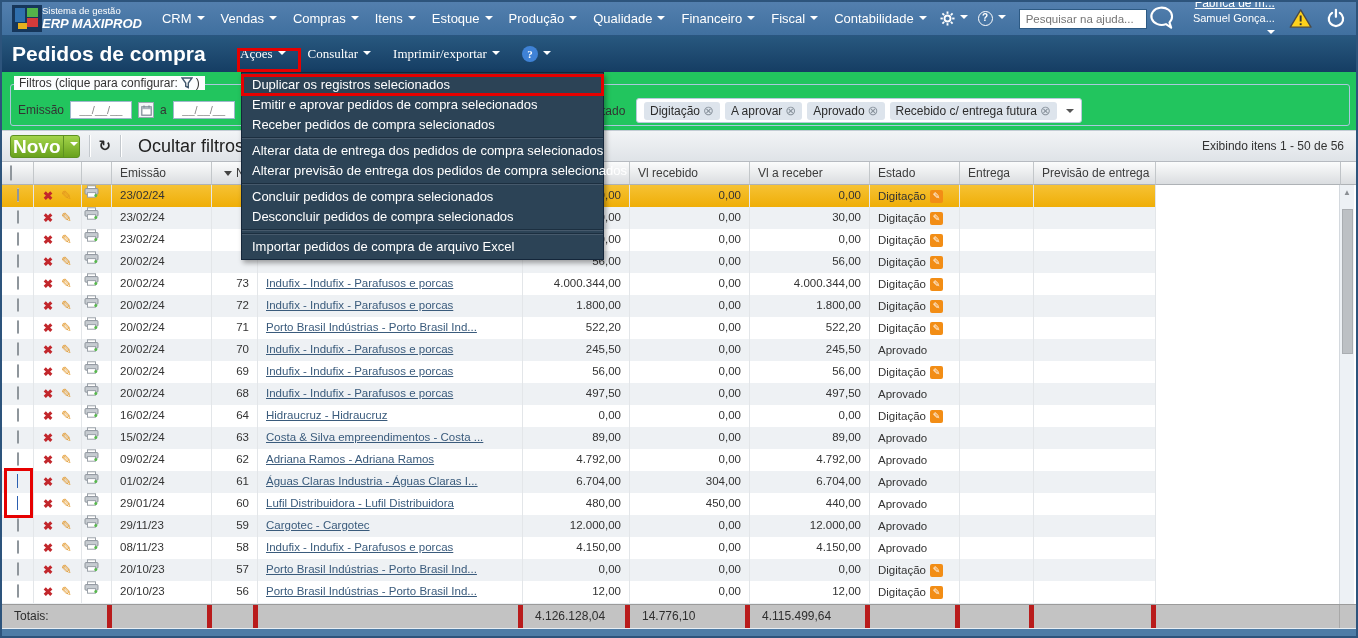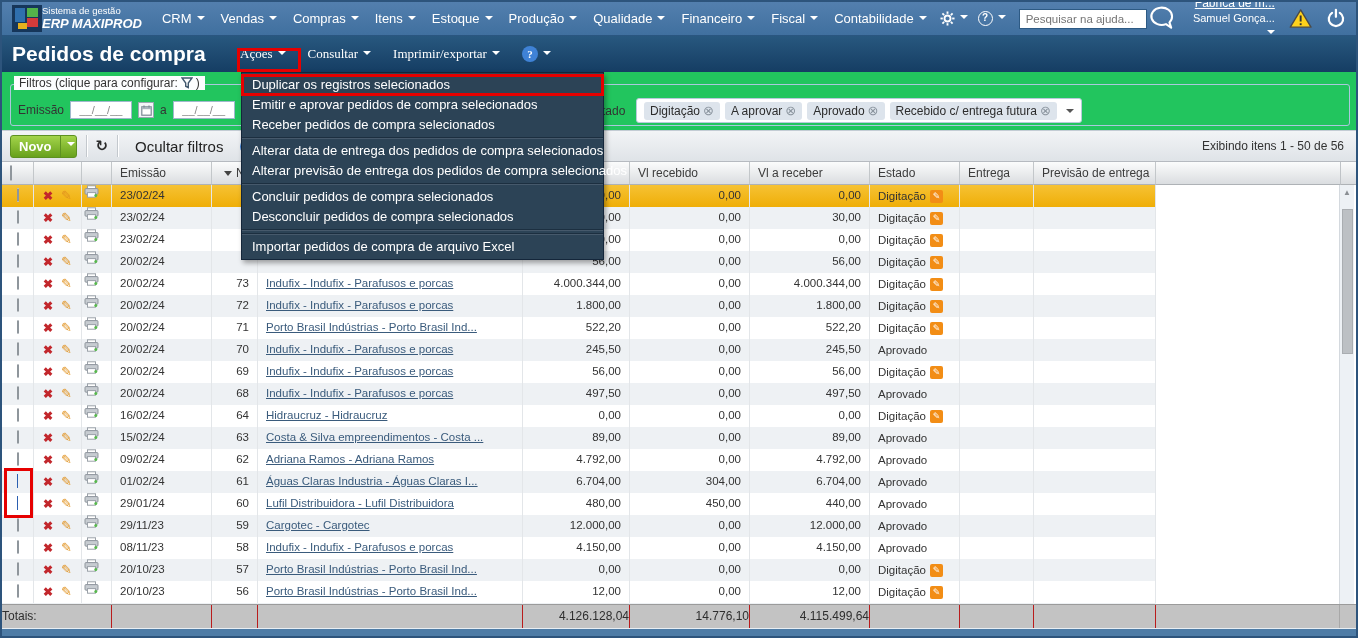--- a/index.html
+++ b/index.html
@@ -69,27 +69,27 @@
   .chips-caret { border:4px solid transparent; border-top:4px solid #555;
                  margin:4px 0 0 4px; cursor:pointer; }
 
   
   .toolbar { height:31px; background:linear-gradient(#f2f4f6,#dfe3e7);
              border-bottom:1px solid #b6bac0; display:flex; align-items:center;
              padding:0 8px; gap:9px; }
   .btn-novo { display:flex; height:23px; border:1px solid #5d9121; border-radius:3px;
               overflow:hidden; background:linear-gradient(#a3d44a,#68a11c); color:#fff;
               font-weight:bold; cursor:pointer; }
-  .btn-novo .lbl { padding:0 8px; line-height:21px; font-size:13px; }
+  .btn-novo .lbl { padding:0 2px; line-height:21px; font-size:19px; }
   .btn-novo .split { width:16px; border-left:1px solid #5d9121; display:flex;
                      align-items:center; justify-content:center; }
   .tsep { width:1px; height:22px; background:#c3c8cd; box-shadow:1px 0 0 #fff; }
   .refresh { font-size:15px; font-weight:bold; color:#2b2b2b; cursor:pointer;
              font-family:"DejaVu Sans",sans-serif; }
-  .btn-flat { padding:0 8px; font-size:15px; color:#222; cursor:pointer; }
+  .btn-flat { padding:0 8px; font-size:18px; color:#222; cursor:pointer; }
   .toolbar .help-badge { width:17px; height:17px; line-height:17px; cursor:pointer; }
   .showing { margin-left:auto; font-size:12px; color:#333; padding-right:4px; }
 
   
   .cols { display:grid;
           grid-template-columns:32px 48px 30px 100px 46px 265px 107px 120px 120px 90px 74px 122px; }
   .thead { display:flex; height:23px; }
   .thead .cols { width:1154px; }
   .hc { background:linear-gradient(#fbfcfc,#dadde0); border-right:1px solid #c3c7ca;
         border-bottom:1px solid #aeb2b6; font-size:12px; color:#3c3c3c;
@@ -125,22 +125,22 @@
   .scrollbar { position:absolute; top:0; right:2px; width:15px; height:100%;
                background:#edf1f5; border-left:1px solid #d4d9de; }
   .sb-up { height:16px; color:#8a8f94; font-size:8px; text-align:center; line-height:16px; cursor:pointer; }
   .sb-thumb { position:absolute; left:2px; top:24px; width:11px; height:145px;
               background:#bcc0c4; border:1px solid #a9adb1; cursor:pointer; }
 
   .totals { display:flex; height:24px; background:#c3c3c3; border-top:1px solid #9b9b9b;
             font-size:12px; color:#2e2e2e; }
   .tcols { display:grid; width:1154px;
            grid-template-columns:110px 100px 46px 265px 107px 120px 120px 90px 74px 122px; }
-  .tc { border-right:1px solid #b91c1c; padding:0 0; line-height:23px; white-space:nowrap; }
-  .tc.r { text-align:right; }
+  .tc { border-right:5px solid #b91c1c; padding:0 12px; line-height:23px; white-space:nowrap; }
+  .tc.r { }
   .tfill { flex:1; border-right:1px solid #a8a8a8; }
   .tcorner { width:16px; }
 
   .bottom-strip { height:8px; background:linear-gradient(#e8eef3 0 1px, #4e7ca6 1px 100%); }
 
   
   .menu-panel { position:absolute; left:239px; top:70px; width:363px; background:#2c4356;
                 border:1px solid #14263a; box-shadow:2px 3px 5px rgba(0,0,0,.35);
                 z-index:50; padding:2px 0; }
   .menu-item { color:#fff; font-size:13px; line-height:18px; padding:1px 10px;

